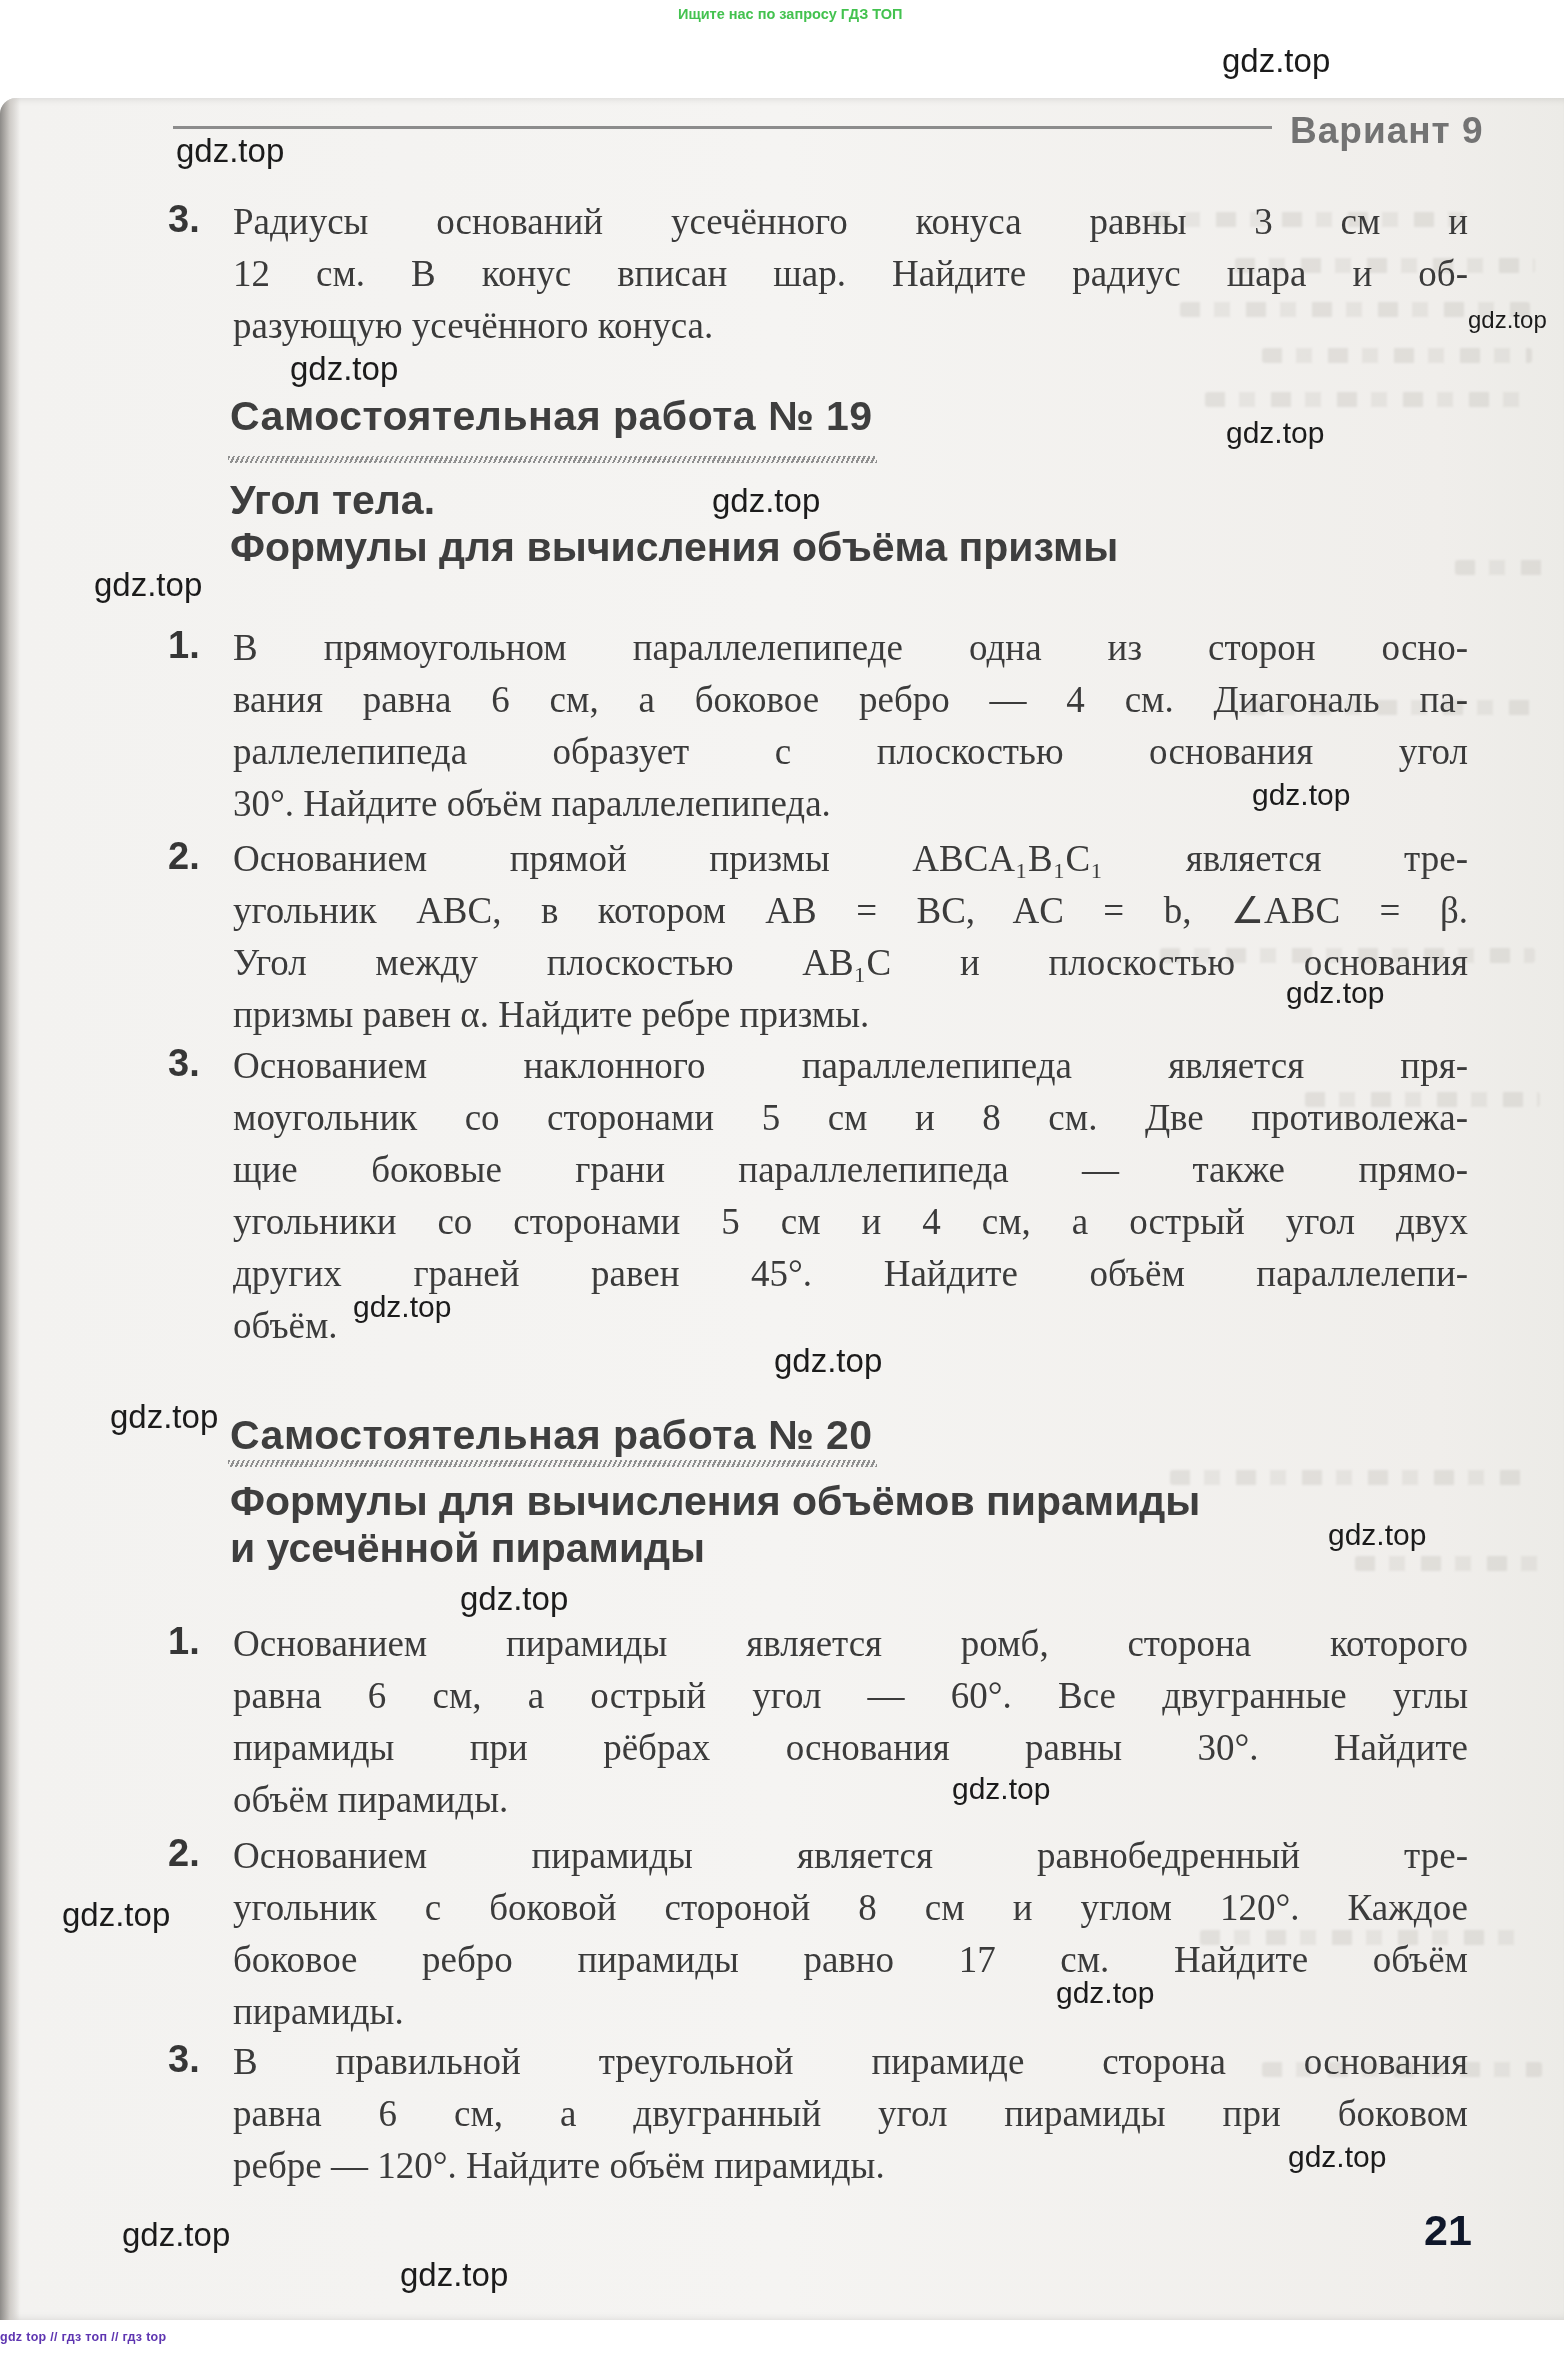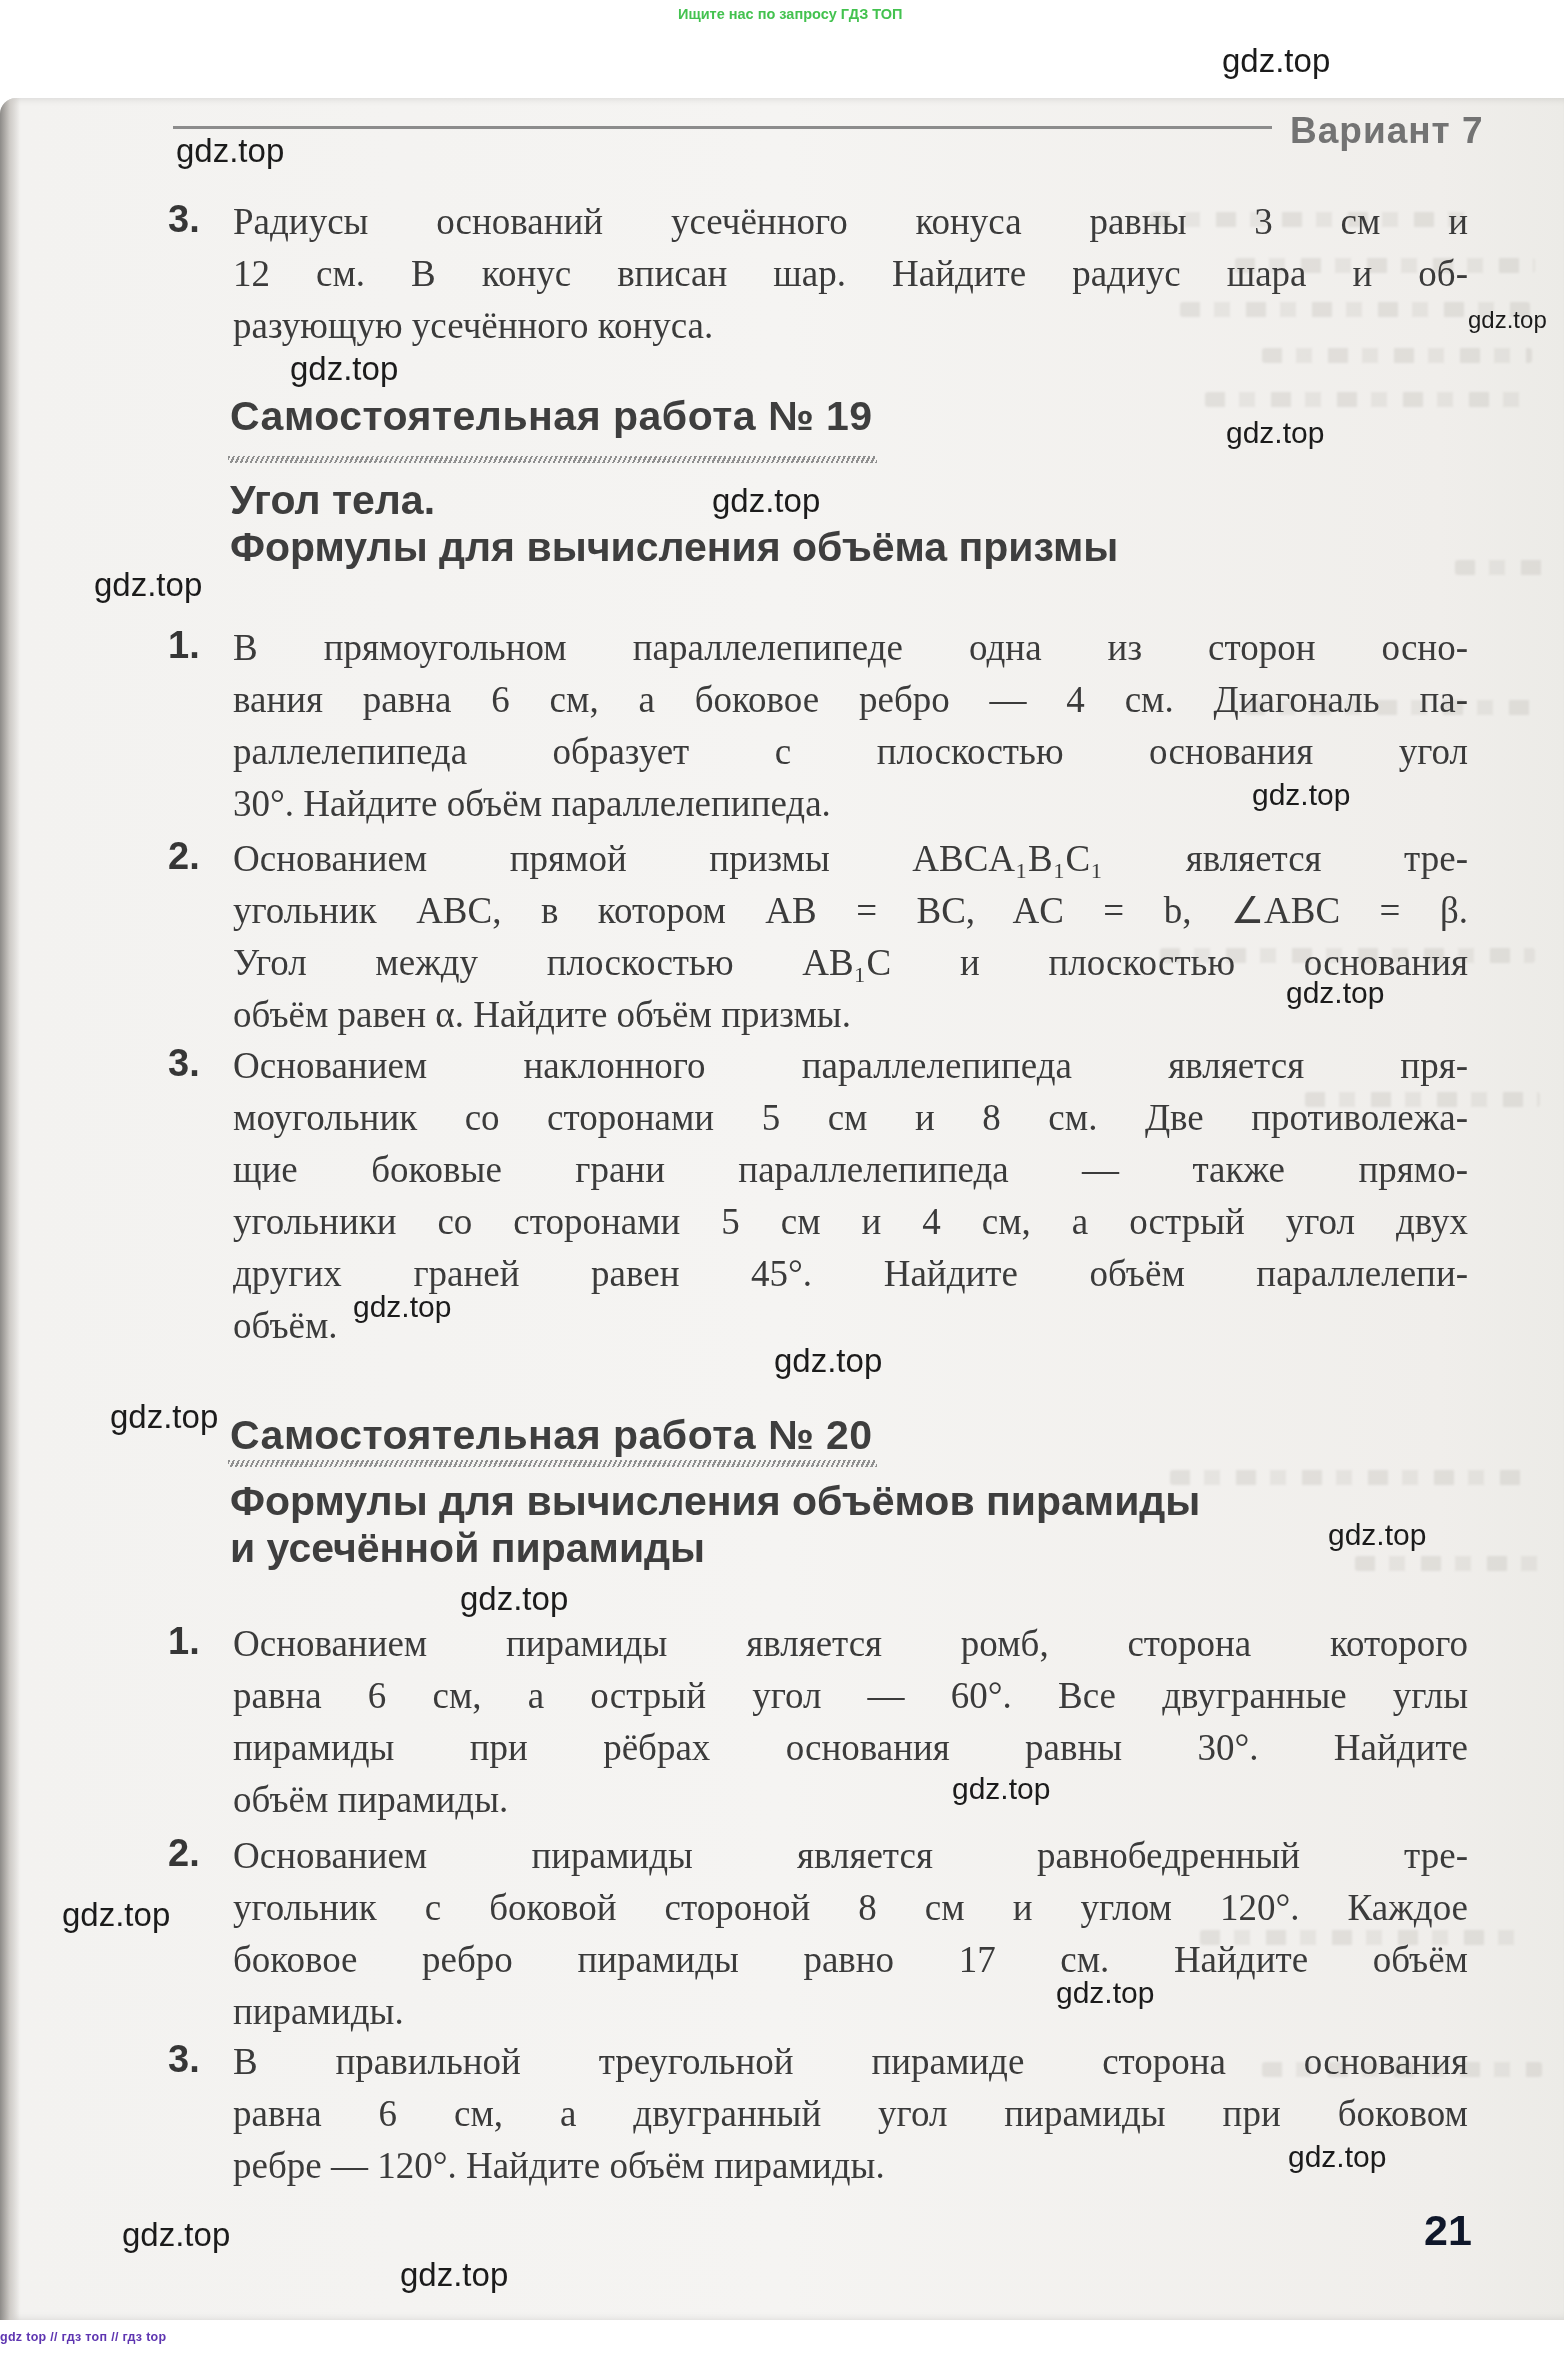--- a/index.html
+++ b/index.html
@@ -81,21 +81,21 @@
 <div class="ghost" style="left:1455px;top:560px;width:100px"></div>
 <div class="ghost" style="left:1245px;top:700px;width:295px"></div>
 <div class="ghost" style="left:1160px;top:948px;width:375px"></div>
 <div class="ghost" style="left:1305px;top:1092px;width:235px"></div>
 <div class="ghost" style="left:1170px;top:1470px;width:360px"></div>
 <div class="ghost" style="left:1355px;top:1556px;width:190px"></div>
 <div class="ghost" style="left:1200px;top:1930px;width:330px"></div>
 <div class="ghost" style="left:1262px;top:2062px;width:280px"></div>
 
 <div class="rule"></div>
-<div class="variant">Вариант 7</div>
+<div class="variant">Вариант 9</div>
 
 <div class="problem" style="top:196px">
   <span class="num">3.</span>
   <div class="lines">
     <div class="line">Радиусы оснований усечённого конуса равны 3 см и</div>
     <div class="line">12 см. В конус вписан шар. Найдите радиус шара и об-</div>
     <div class="line last">разующую усечённого конуса.</div>
   </div>
 </div>
 
@@ -113,21 +113,21 @@
     <div class="line last">30°. Найдите объём параллелепипеда.</div>
   </div>
 </div>
 
 <div class="problem" style="top:833px">
   <span class="num">2.</span>
   <div class="lines">
     <div class="line">Основанием прямой призмы ABCA₁B₁C₁ является тре-</div>
     <div class="line">угольник ABC, в котором AB = BC, AC = b, ∠ABC = β.</div>
     <div class="line">Угол между плоскостью AB₁C и плоскостью основания</div>
-    <div class="line last">объём равен α. Найдите объём призмы.</div>
+    <div class="line last">призмы равен α. Найдите ребре призмы.</div>
   </div>
 </div>
 
 <div class="problem" style="top:1040px">
   <span class="num">3.</span>
   <div class="lines">
     <div class="line">Основанием наклонного параллелепипеда является пря-</div>
     <div class="line">моугольник со сторонами 5 см и 8 см. Две противолежа-</div>
     <div class="line">щие боковые грани параллелепипеда — также прямо-</div>
     <div class="line">угольники со сторонами 5 см и 4 см, а острый угол двух</div>

